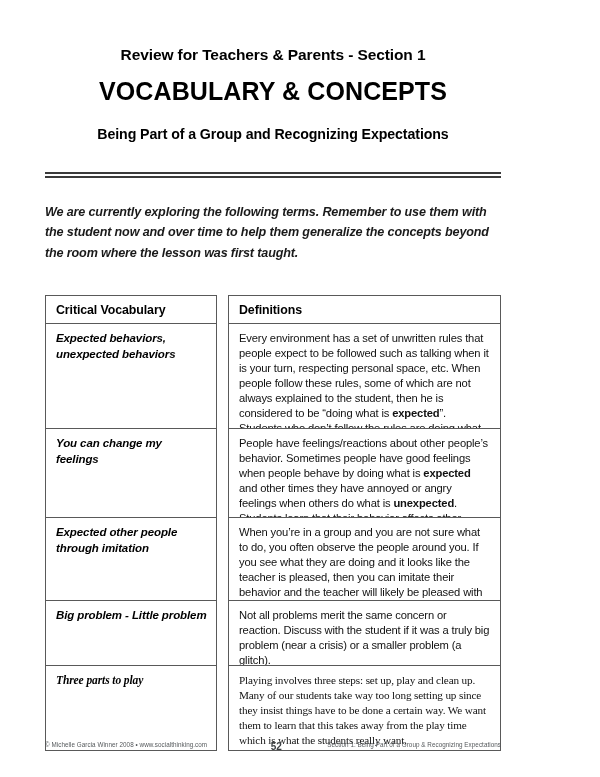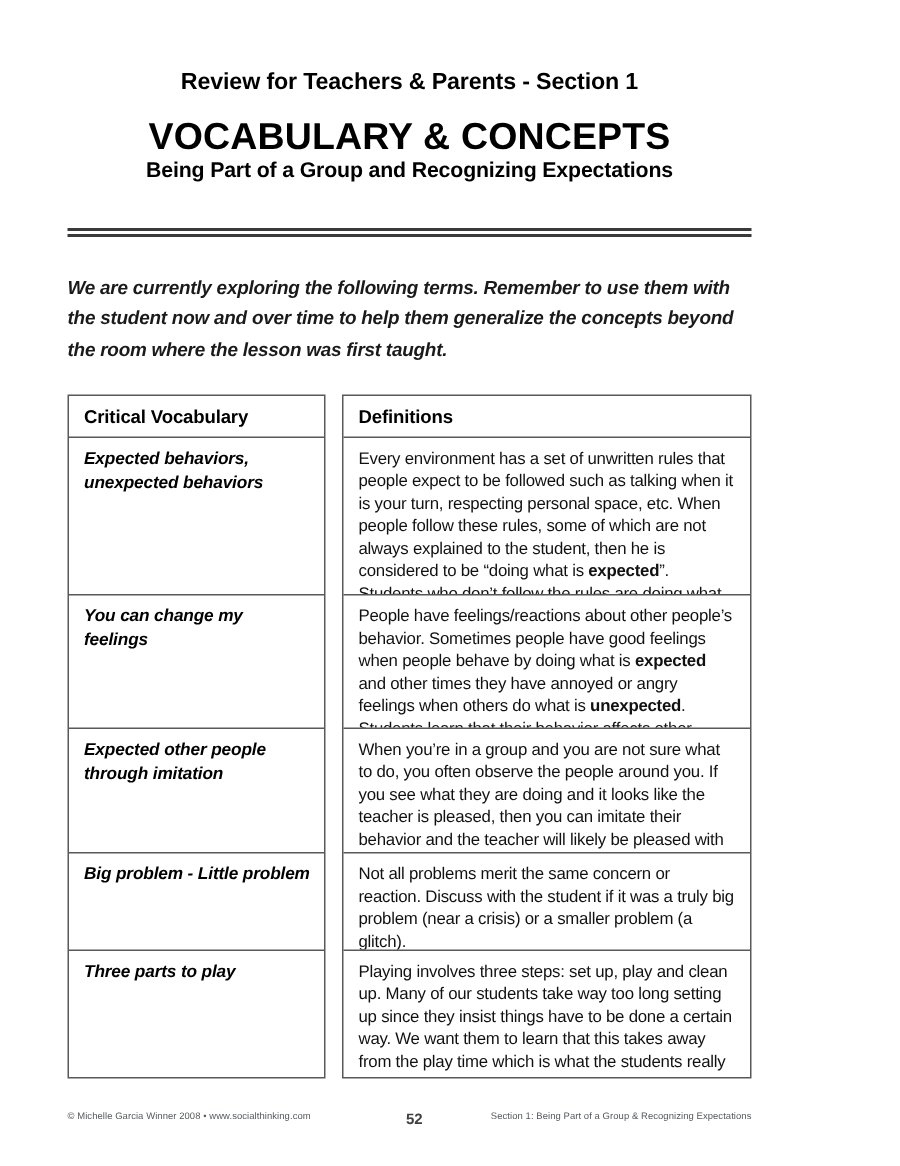--- a/index.html
+++ b/index.html
@@ -37,21 +37,21 @@
     font-size: 25px;
     font-weight: bold;
     letter-spacing: 0.1px;
     margin-top: 13px;
     line-height: 1.15;
   }
   .header-line3 {
     font-size: 14.2px;
     font-weight: bold;
     letter-spacing: -0.1px;
-    margin-top: 0;
+    margin-top: 20px;
     line-height: 1.25;
   }
 
   
   .divider {
     margin-top: 28px;
     width: 100%;
   }
   .divider .rule {
     height: 2px;
@@ -68,21 +68,21 @@
     font-size: 12.6px;
     font-style: italic;
     font-weight: bold;
     line-height: 1.62;
     letter-spacing: -0.15px;
     color: #1a1a1a;
   }
 
   
   .table {
-    margin-top: 20px;
+    margin-top: 32px;
     display: flex;
     align-items: stretch;
   }
   .col-left {
     width: 172px;
     flex: 0 0 172px;
     border: 1.5px solid #595959;
     box-sizing: border-box;
   }
   .col-gap {
@@ -95,20 +95,21 @@
     box-sizing: border-box;
   }
   .cell {
     box-sizing: border-box;
     border-bottom: 1.5px solid #595959;
     padding: 7px 9px 7px 10px;
     overflow: hidden;
   }
   .cell.last {
     border-bottom: none;
+    font-family: Liberation Serif, serif;
   }
   .head-cell {
     font-size: 12.4px;
     font-weight: bold;
     letter-spacing: -0.1px;
     height: 28px;
     display: flex;
     align-items: center;
     padding-top: 0;
     padding-bottom: 0;

